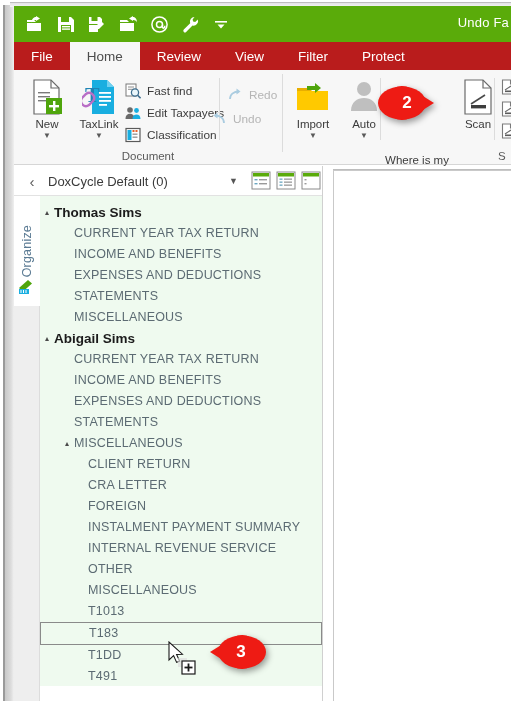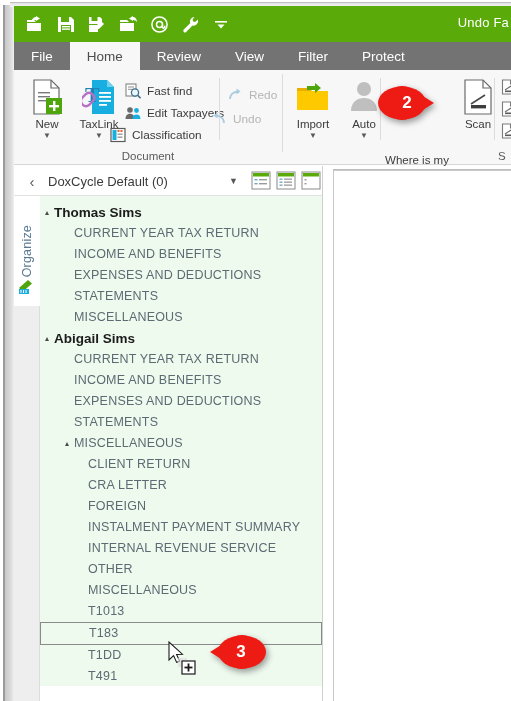--- a/index.html
+++ b/index.html
@@ -44,21 +44,21 @@
   .qat-btn svg { display: block; }
   .win-title {
     position: absolute; right: 0px; top: 9px;
     color: #ffffff; font-size: 13px; letter-spacing: .2px;
     white-space: nowrap; padding-right: 2px;
   }
 
   
   .tabstrip {
     position: absolute; left: 14px; top: 42px; width: 497px; height: 28px;
-    background: #737373;
+    background: #b91c1c;
     display: flex; align-items: flex-end;
   }
   .tab {
     height: 28px; padding: 0 17px;
     display: flex; align-items: center;
     color: #ffffff; font-size: 13.5px;
     cursor: default; white-space: nowrap;
   }
   .tab.active {
     background: #f7f7f7; color: #4d4d4d;
@@ -334,21 +334,21 @@
         <svg width="16" height="16" viewBox="0 0 16 16">
           <circle cx="5" cy="5" r="2.8" fill="#6a6a6a"></circle>
           <path d="M0.5 14 c0 -3.6 2 -5.2 4.5 -5.2 c2.5 0 4.5 1.6 4.5 5.2 z" fill="#6a6a6a"></path>
           <circle cx="11.5" cy="5.5" r="2.4" fill="#19aee0"></circle>
           <path d="M7.5 14 c0 -3.2 1.8 -4.6 4 -4.6 c2.2 0 4 1.4 4 4.6 z" fill="#19aee0"></path>
         </svg>
       </div>
       <div class="lbl">Edit Taxpayers</div>
     </div>
 
-    <div class="small-btn" style="left:95px; top:56px;">
+    <div class="small-btn" style="left:110px; top:56px;">
       <div class="ico">
         <svg width="16" height="16" viewBox="0 0 16 16">
           <rect x="1" y="1.5" width="14" height="13" fill="#fff" stroke="#5a5a5a" stroke-width="1.2"></rect>
           <rect x="2.5" y="3" width="4" height="10" fill="#19aee0"></rect>
           <rect x="7.5" y="3" width="2" height="2" fill="#e8622a"></rect>
           <rect x="10.5" y="3" width="2" height="2" fill="#e8622a"></rect>
           <rect x="7.5" y="6.5" width="5" height="1.4" fill="#9a9a9a"></rect>
           <rect x="7.5" y="9.5" width="5" height="1.4" fill="#9a9a9a"></rect>
         </svg>
       </div>

